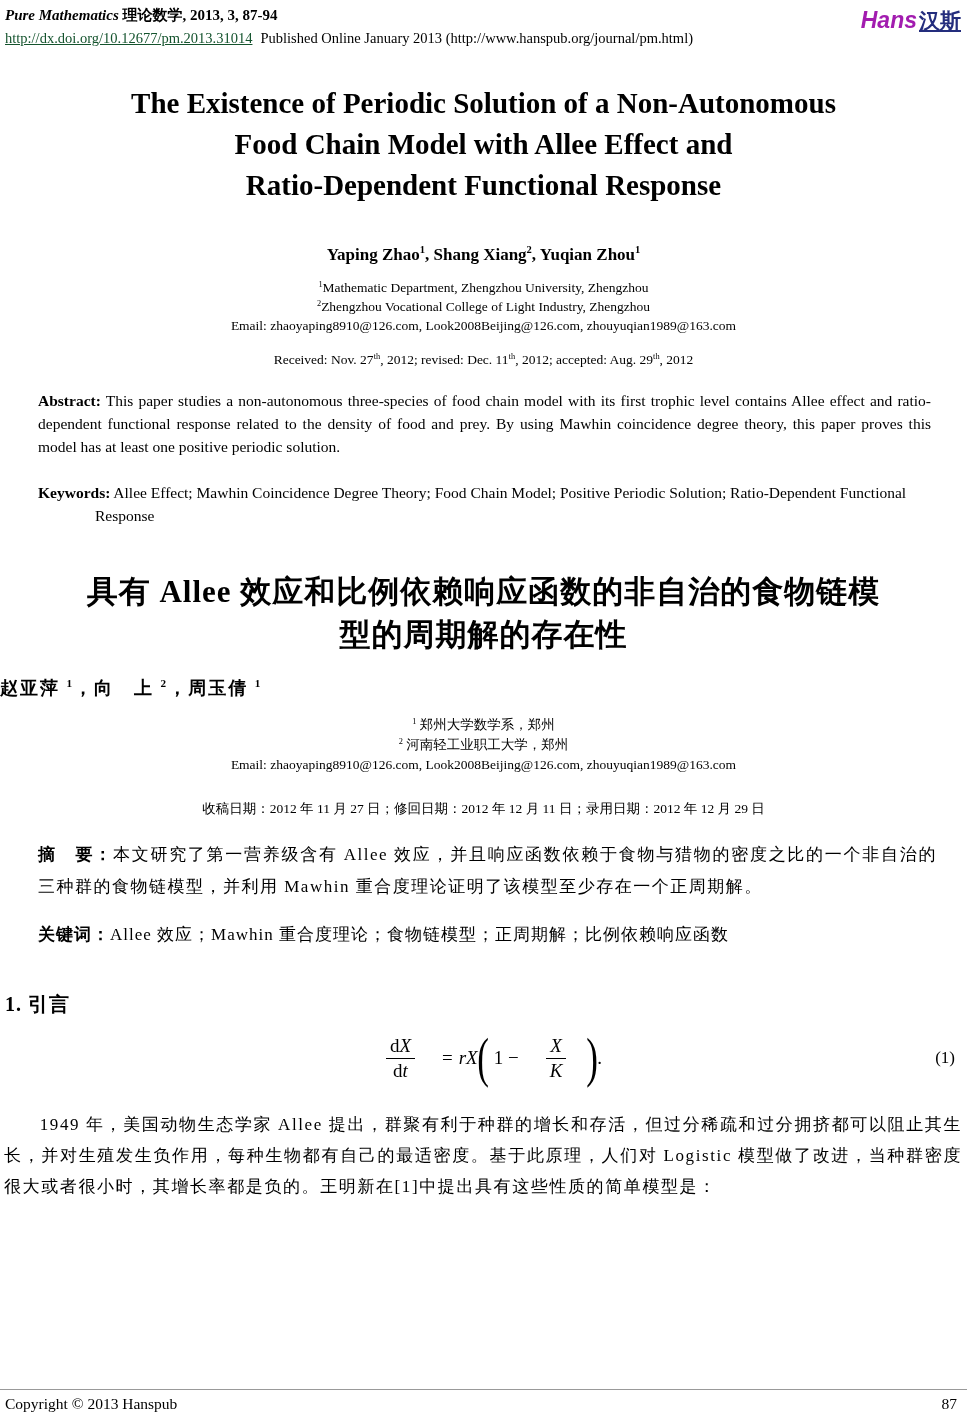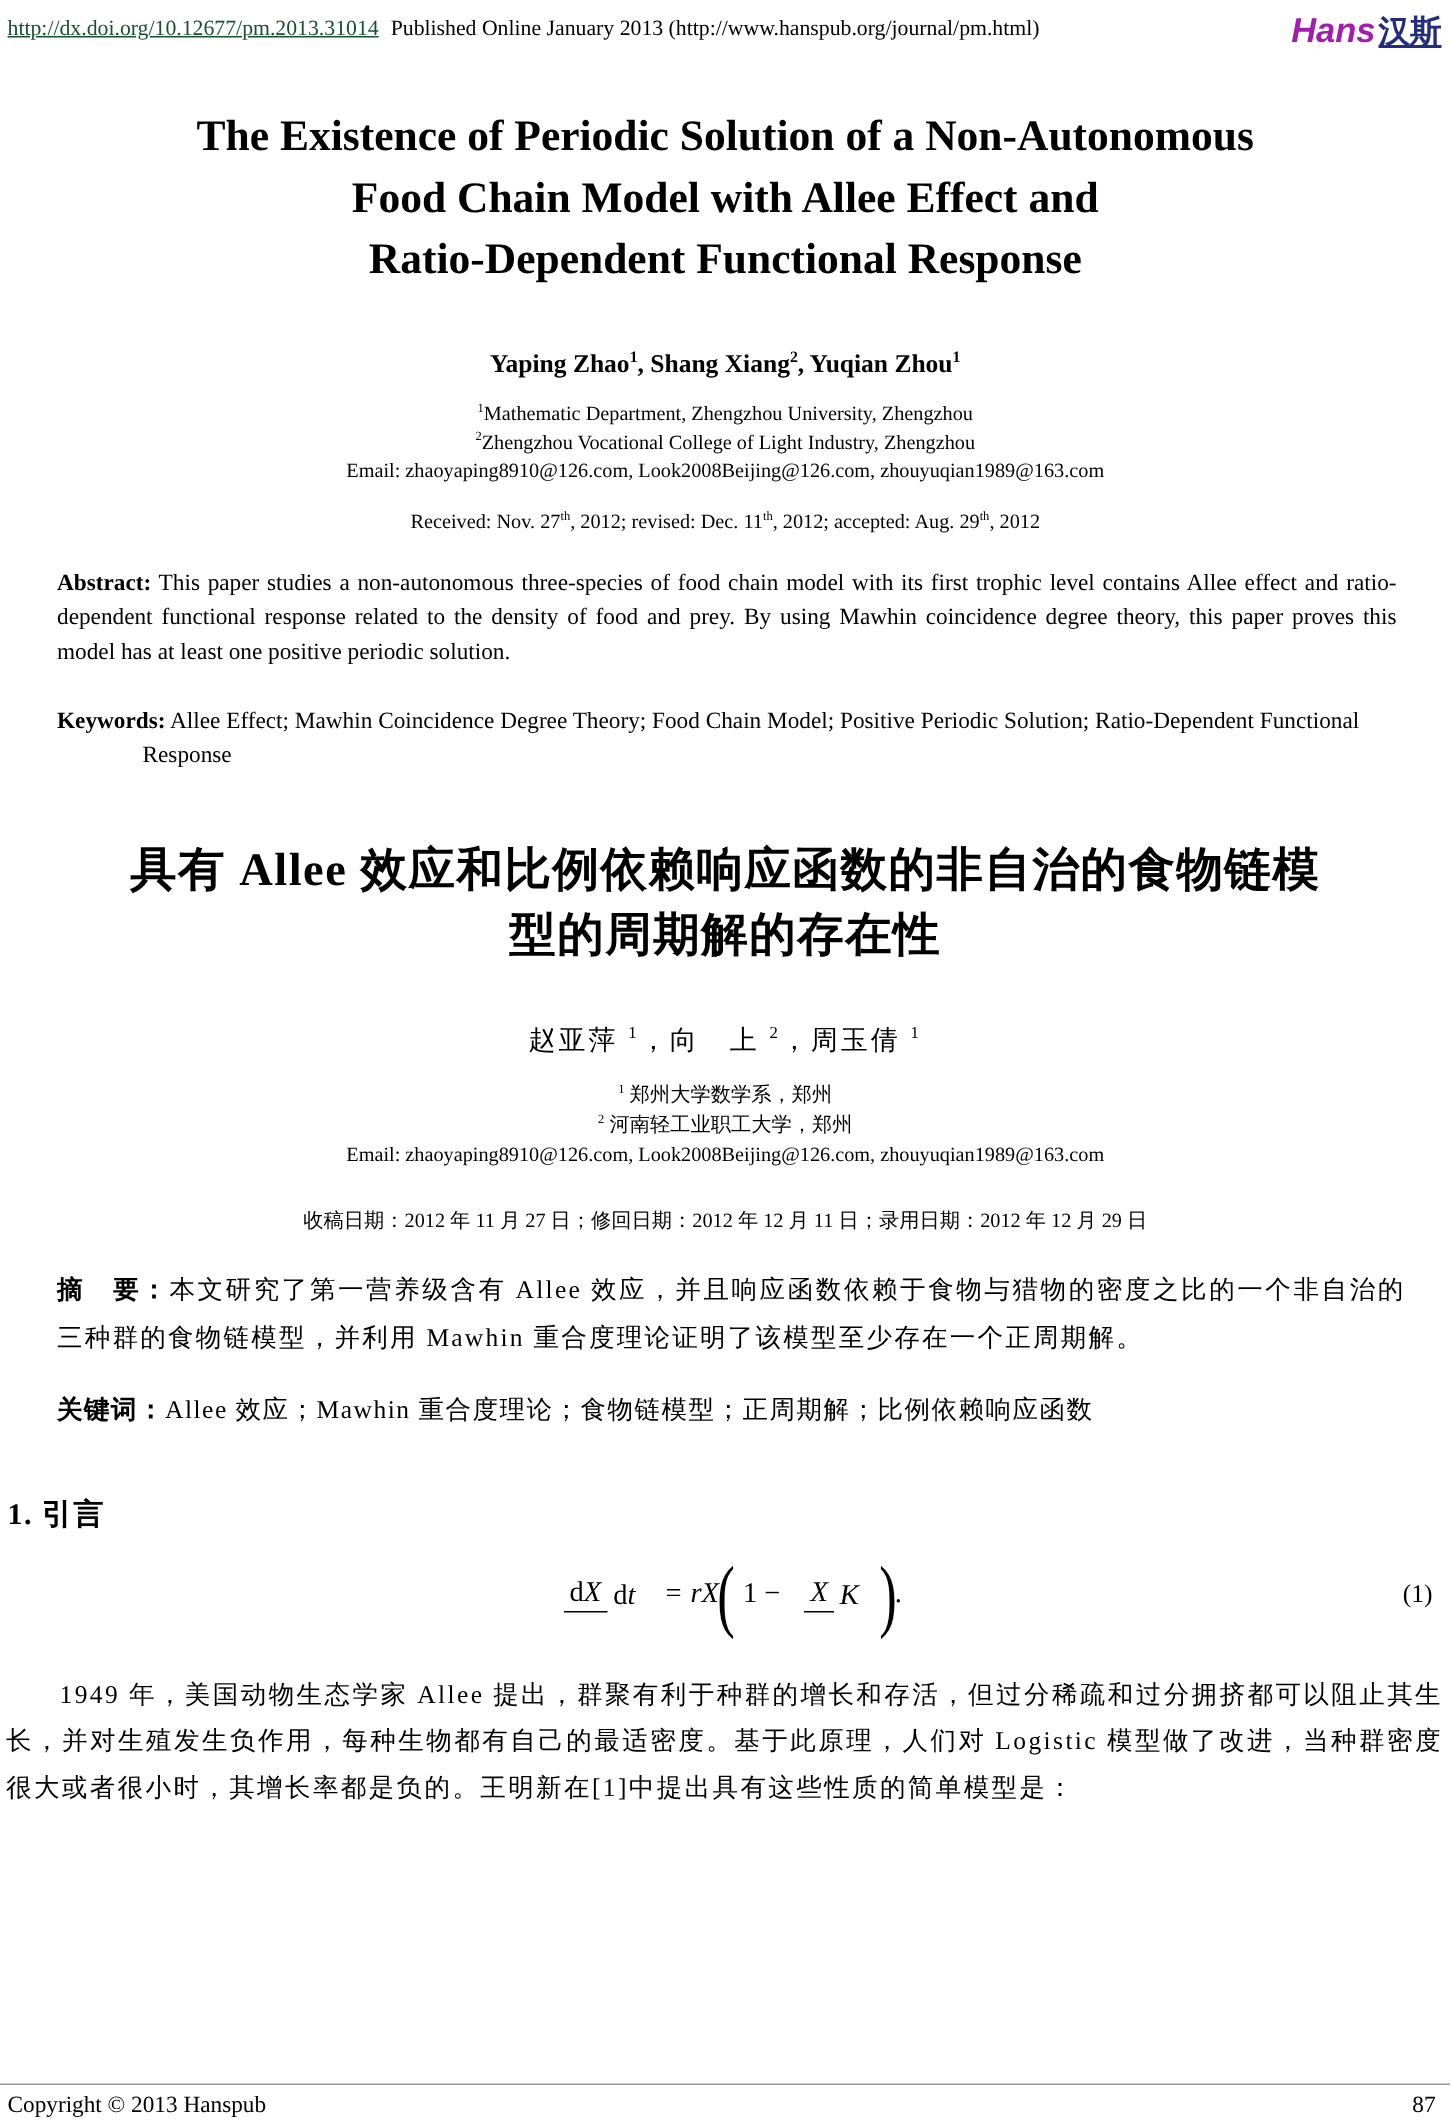--- a/index.html
+++ b/index.html
@@ -22,50 +22,51 @@
   .title-en { margin:36px 20px 0; text-align:center; font-size:29px; line-height:41px; font-weight:bold; white-space:pre-line; }
   .authors-en { margin-top:39px; text-align:center; font-size:17px; font-weight:bold; }
   sup.s { font-size:0.62em; vertical-align:super; line-height:0; }
   .affil-en { margin-top:13px; text-align:center; font-size:13.5px; line-height:19px; }
   .received { margin-top:17px; text-align:center; font-size:13.5px; }
   .abstract-en { margin:21px 36px 0 38px; font-size:15.5px; line-height:23px; text-align:justify; }
   .lbl { font-weight:bold; }
   .keywords-en { margin:23px 36px 0 38px; font-size:15.5px; line-height:23px; padding-left:57px; text-indent:-57px; }
   
   .title-cn { margin:43px 18px 0; text-align:center; font-size:31px; line-height:43px; font-weight:bold; white-space:pre-line; letter-spacing:1px; }
-  .authors-cn { margin-top:37px; text-align:center; font-size:18px; letter-spacing:2px; }
+  .authors-cn { margin-top:20px; font-size:18px; letter-spacing:2px;font-weight:bold; }
   .affil-cn { margin-top:15px; text-align:center; font-size:13.5px; line-height:20px; }
   .dates-cn { margin-top:25px; text-align:center; font-size:13.5px; }
   .abstract-cn { margin:21px 30px 0 38px; font-size:17px; line-height:32px; text-align:justify; letter-spacing:1.5px; }
   .keywords-cn { margin:18px 30px 0 38px; font-size:17px; line-height:28px; letter-spacing:1px; }
   
   .sec-heading { margin:42px 5px 0; font-size:20px; font-weight:bold; letter-spacing:1px; }
   .para { margin:15px 5px 0 4px; font-size:17px; line-height:31px; text-align:justify; text-indent:2.1em; letter-spacing:1.6px; }
   
   .eq-wrap { position:relative; margin-top:4px; height:72px; display:flex; justify-content:center; align-items:center; }
   .eq { font-size:19px; display:flex; align-items:center; }
   .it { font-style:italic; }
   .rm { font-style:normal; }
-  .frac { display:inline-flex; flex-direction:row; align-items:center; text-align:left; margin:0 10px; line-height:1.15; }
+  .frac { display:inline-flex; flex-direction:column; align-items:center; text-align:left; margin:0 21px; line-height:1.15; }
   .ftop { display:block; padding:0 4px 1px; border-bottom:1.4px solid #000; }
   .fbot { display:block; padding:1px 4px 0; }
   .paren { font-size:54px; font-weight:400; line-height:0.9; display:inline-block; transform:scaleX(0.65); margin:0 -4px; font-family:"Liberation Serif",serif; }
   .eq-op { margin:0 6px; }
   .eq-no { position:absolute; right:12px; top:50%; transform:translateY(-50%); font-size:17px; }
   
   .footer-rule { position:absolute; left:0; right:0; bottom:27px; border-top:1px solid #999; }
   .footer { position:absolute; left:5px; right:10px; bottom:4px; display:flex; justify-content:space-between; font-size:15.5px; }
 </style>
 </head>
 <body>
 
 <div class="page">
 
   <header class="hdr">
     <div class="hdr-left">
+      <div class="hdr-line1"><span class="bi">Pure Mathematics</span><span> 理论数学, 2013, 3, 87-94</span></div>
       <div class="hdr-line2"><a class="doi">http://dx.doi.org/10.12677/pm.2013.31014</a><span class="pub-rest">Published Online January 2013 (http://www.hanspub.org/journal/pm.html)</span></div>
     </div>
     <div class="logo"><span class="logo-hans">Hans</span><span class="logo-cn">汉斯</span></div>
   </header>
 
   <h1 class="title-en">The Existence of Periodic Solution of a Non-Autonomous
 Food Chain Model with Allee Effect and
 Ratio-Dependent Functional Response</h1>
 
   <div class="authors-en"><span>Yaping Zhao</span><sup class="s">1</sup><span>, </span><span>Shang Xiang</span><sup class="s">2</sup><span>, </span><span>Yuqian Zhou</span><sup class="s">1</sup></div>

